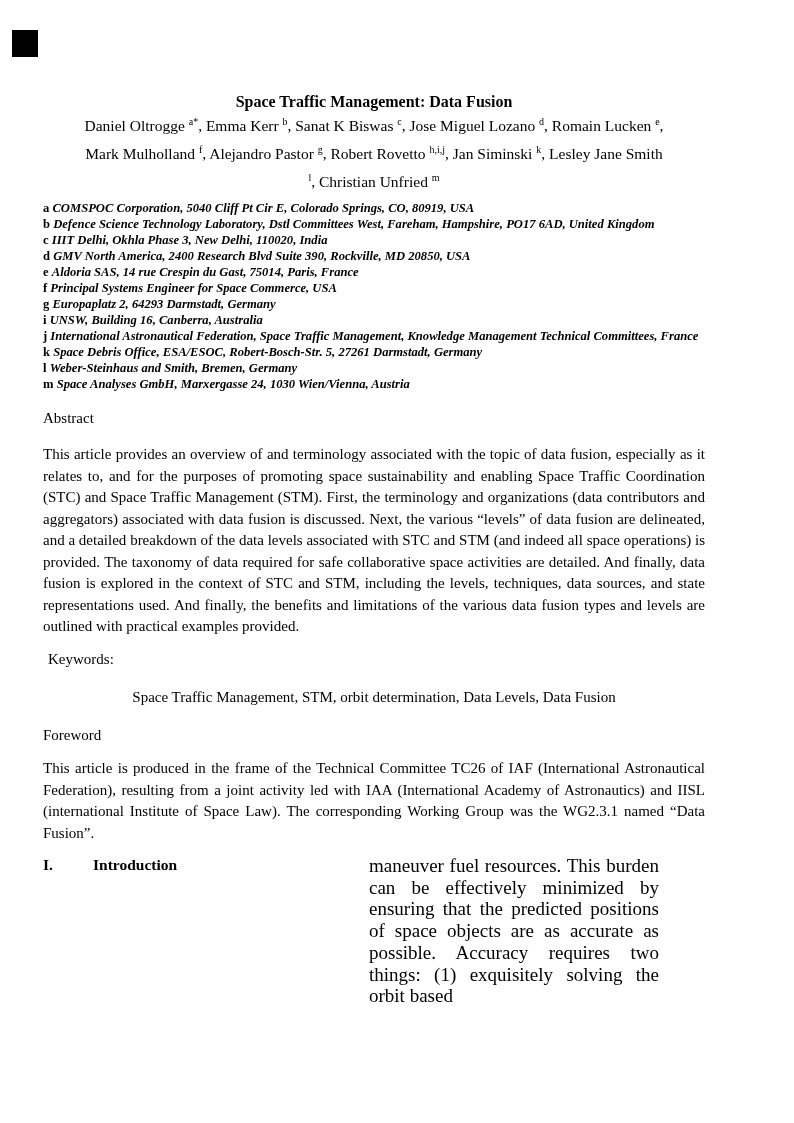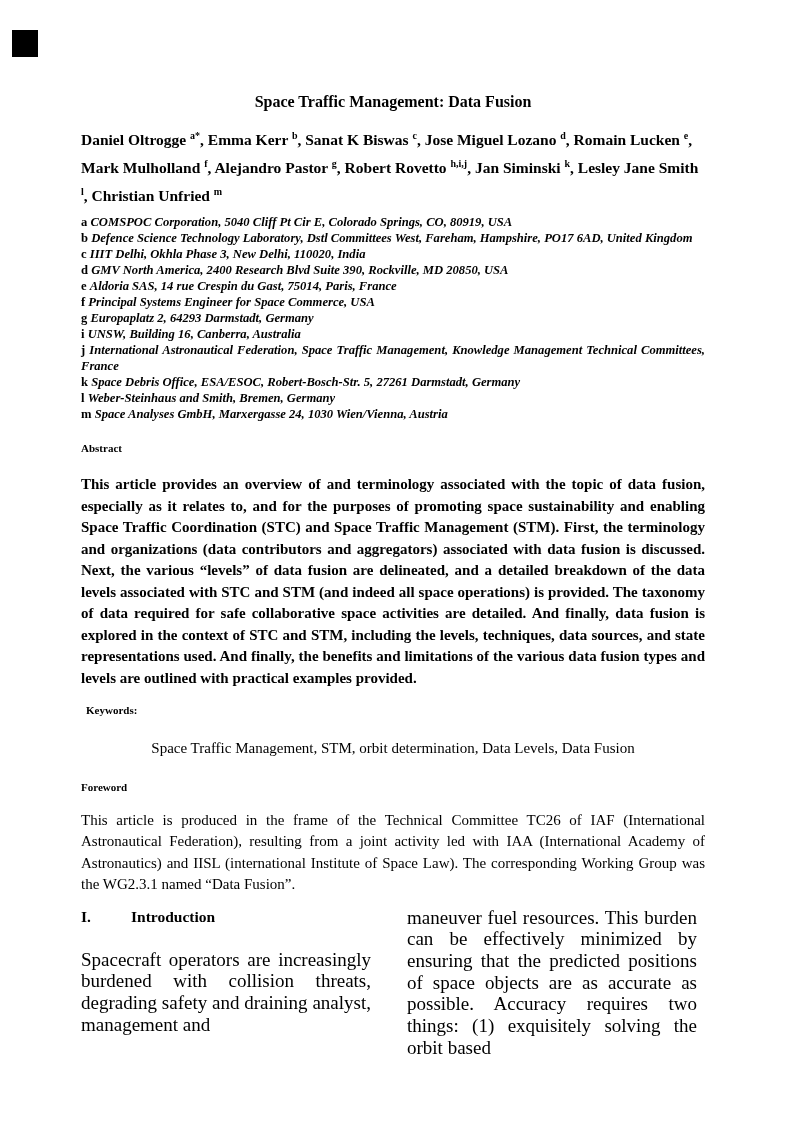--- a/index.html
+++ b/index.html
@@ -14,66 +14,65 @@
     overflow: hidden;
   }
   .corner-mark {
     position: absolute;
     left: 12px;
     top: 30px;
     width: 26px;
     height: 27px;
     background: #000000;
   }
-  .content { padding: 92px 89px 0 81px; }
+  .content { padding: 92px 89px 0 43px; }
 
   .paper-title {
     font-size: 16px;
     font-weight: bold;
     text-align: center;
     line-height: 20px;
   }
 
   .authors {
-    margin-top: 14px;
     font-size: 15.5px;
     line-height: 28px;
-    font-weight: bold;
+    text-align: center;
   }
   .authors sup {
     font-size: 10px;
     line-height: 0;
     vertical-align: 6px;
   }
 
   .affiliations {
     margin-top: 4px;
     font-size: 12.6px;
     line-height: 16px;
     font-weight: bold;
     text-align: justify;
   }
   .affil-letter { font-style: normal; }
   .affil-text { font-style: italic; }
 
   .section-heading {
-    font-size: 11px;
-    font-weight: bold;
+    font-size: 15px;
+    font-weight: normal;
     line-height: 20px;
   }
   .h-abstract  { margin-top: 16px; }
   .h-keywords  { margin-top: 11px; padding-left: 5px; }
   .h-foreword  { margin-top: 17px; }
 
   .body-para {
     font-size: 15px;
     line-height: 21.5px;
     text-align: justify;
   }
-  .abstract-body { margin-top: 16px; font-weight: bold; }
+  .abstract-body { margin-top: 16px; }
   .keywords-body { margin-top: 18px; text-align: center; }
   .foreword-body { margin-top: 13px; }
 
   .two-col {
     margin-top: 11px;
     display: flex;
     gap: 36px;
   }
   .col { width: 290px; }
   .intro-heading {
@@ -129,21 +128,20 @@
 
     <div class="section-heading h-foreword">Foreword</div>
     <div class="body-para foreword-body">This article is produced in the frame of the Technical Committee TC26 of IAF (International Astronautical Federation), resulting from a joint activity led with IAA (International Academy of Astronautics) and IISL (international Institute of Space Law). The corresponding Working Group was the WG2.3.1 named “Data Fusion”.</div>
 
     <div class="two-col">
       <div class="col">
         <div class="intro-heading">
           <span class="intro-numeral">I.</span>
           <span>Introduction</span>
         </div>
-        <div class="col-para col-left-para">Spacecraft operators are increasingly burdened with collision threats, degrading safety and draining analyst, management and</div>
       </div>
       <div class="col">
         <div class="col-para">maneuver fuel resources. This burden can be effectively minimized by ensuring that the predicted positions of space objects are as accurate as possible.  Accuracy requires two things: (1) exquisitely solving the orbit based</div>
       </div>
     </div>
 
   </div>
 </div>
 
 </body></html>

